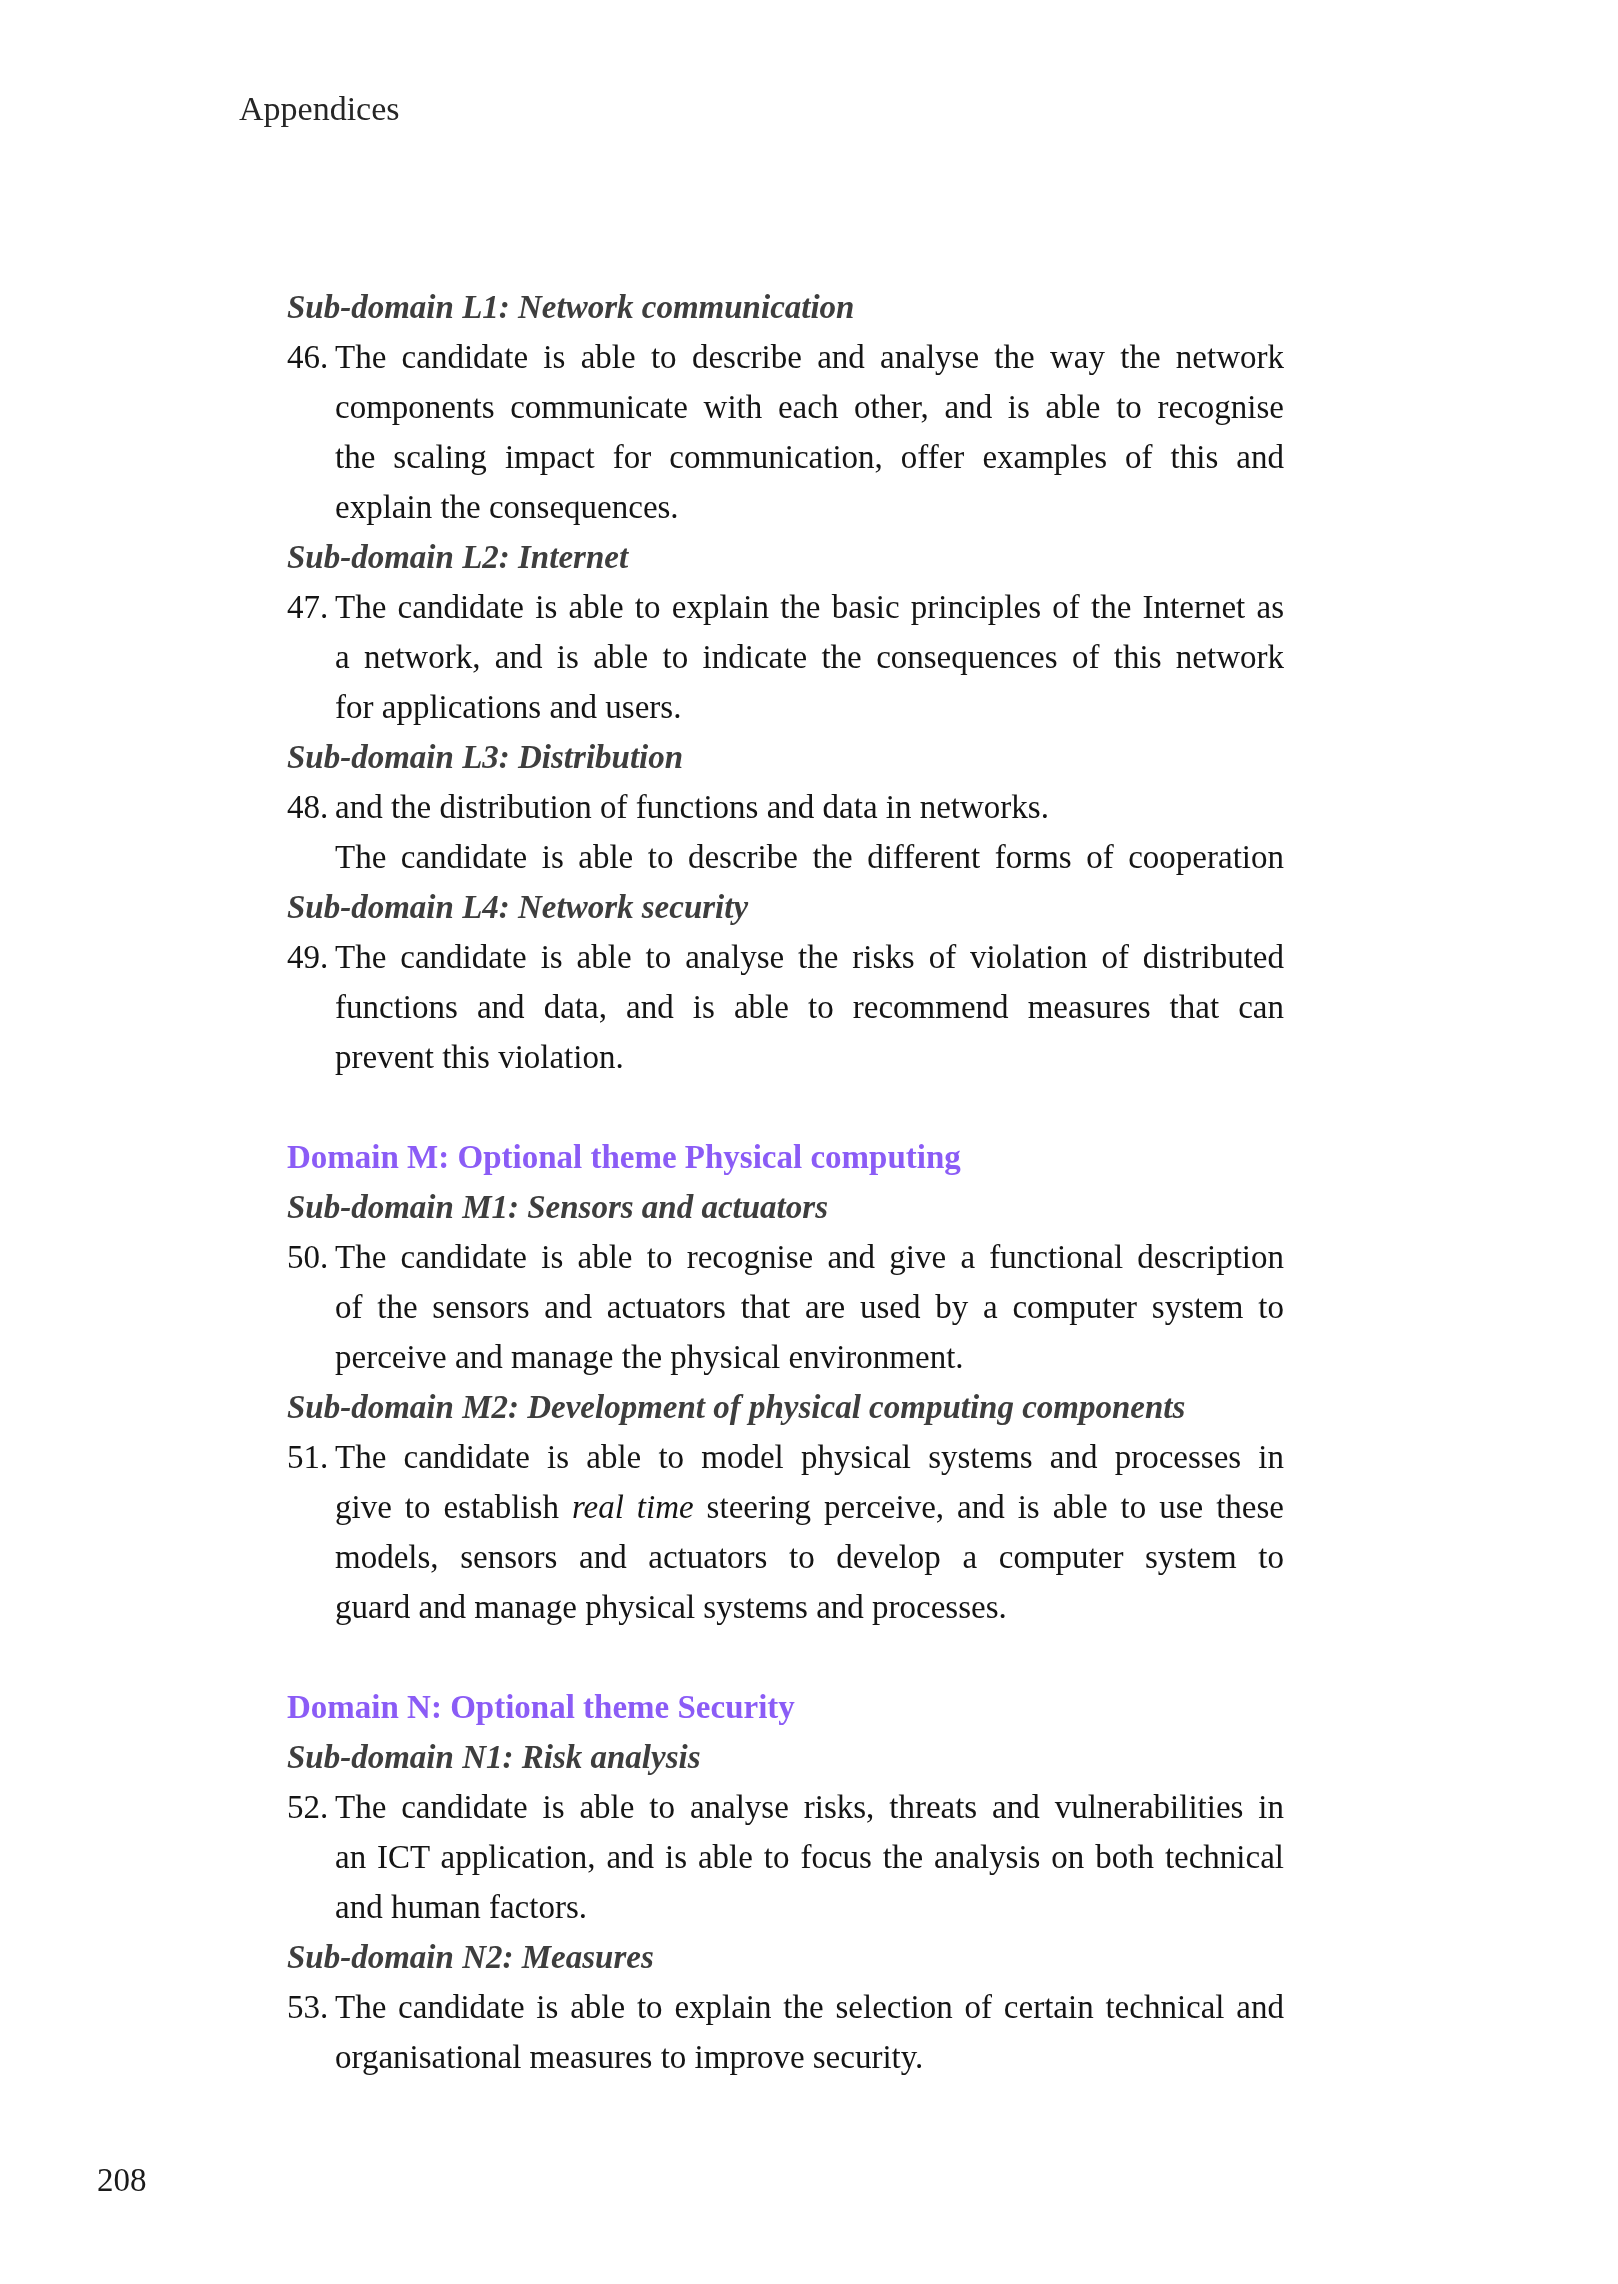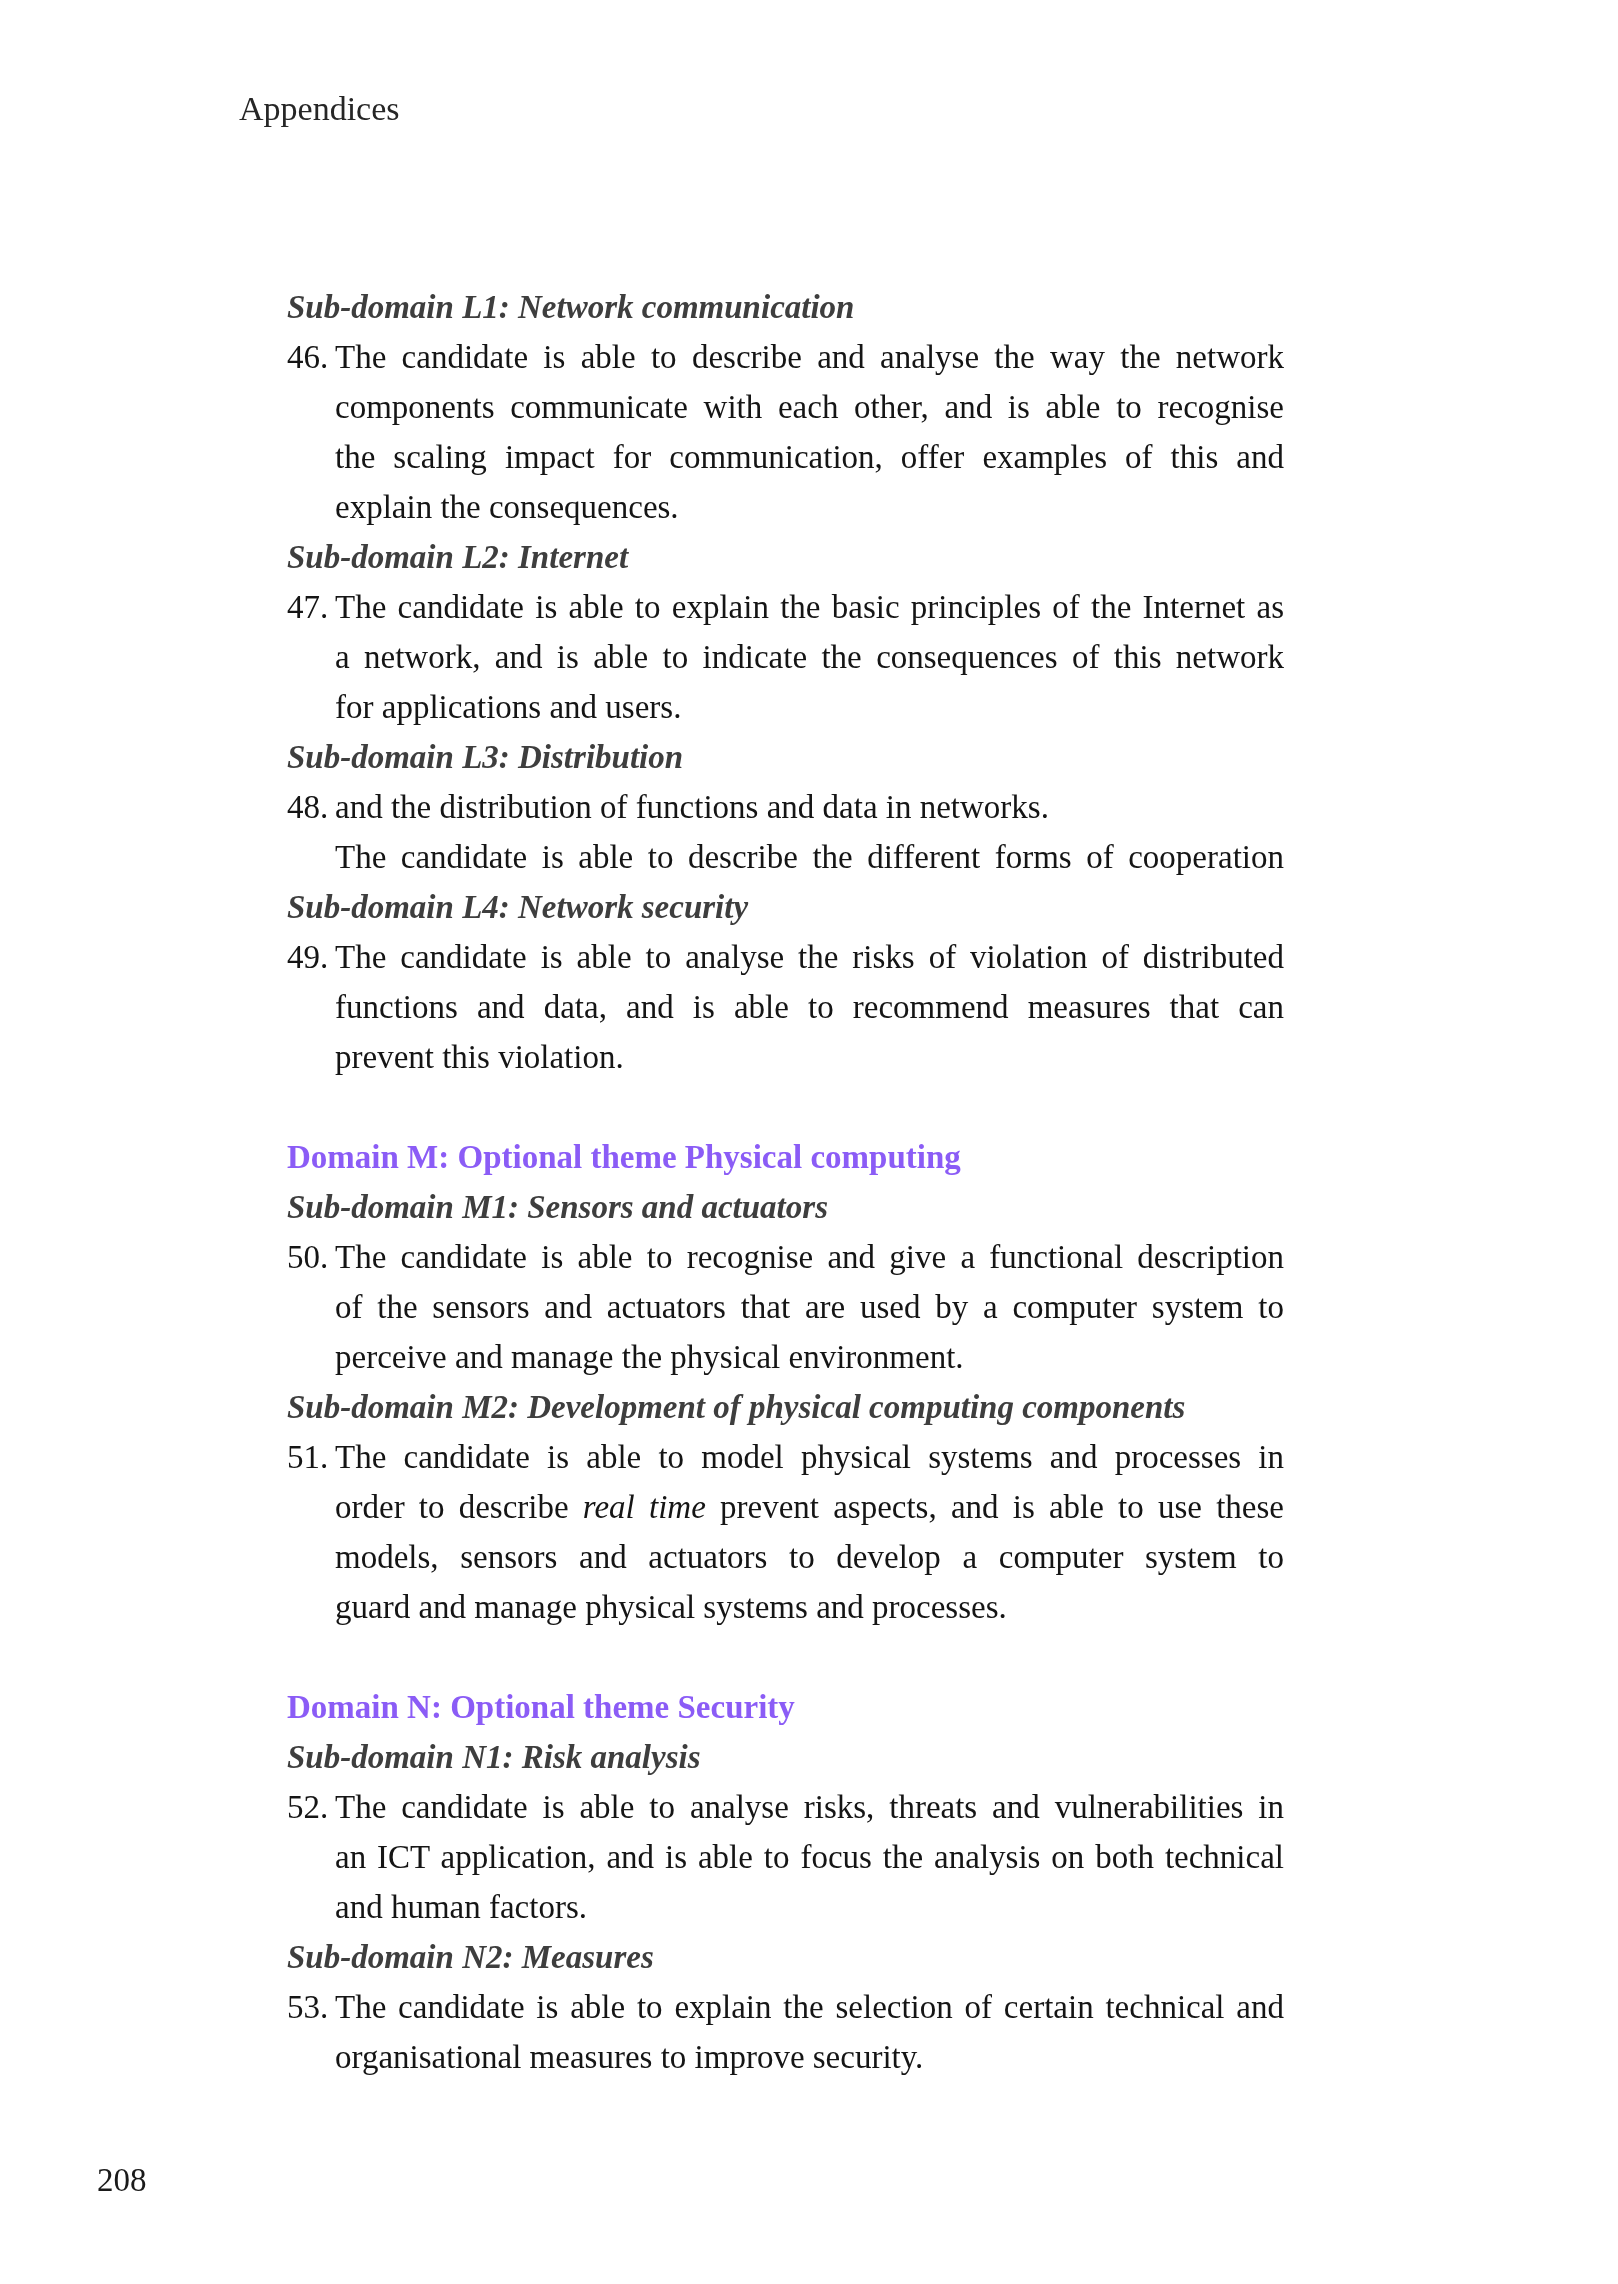--- a/index.html
+++ b/index.html
@@ -110,21 +110,21 @@
       <div class="ln jl">The candidate is able to recognise and give a functional description</div>
       <div class="ln jl">of the sensors and actuators that are used by a computer system to</div>
       <div class="ln">perceive and manage the physical environment.</div>
     </div>
 
     <div class="subdomain-heading">Sub-domain M2: Development of physical computing components</div>
 
     <div class="item">
       <span class="num">51.</span>
       <div class="ln jl">The candidate is able to model physical systems and processes in</div>
-      <div class="ln jl"><span>order to describe </span><span class="it">real time</span><span> prevent aspects, and is able to use these</span></div>
+      <div class="ln jl"><span>give to establish </span><span class="it">real time</span><span> steering perceive, and is able to use these</span></div>
       <div class="ln jl">models, sensors and actuators to develop a computer system to</div>
       <div class="ln">guard and manage physical systems and processes.</div>
     </div>
 
     <div class="gap"></div>
 
     <div class="domain-heading">Domain N: Optional theme Security</div>
 
     <div class="subdomain-heading">Sub-domain N1: Risk analysis</div>
 

